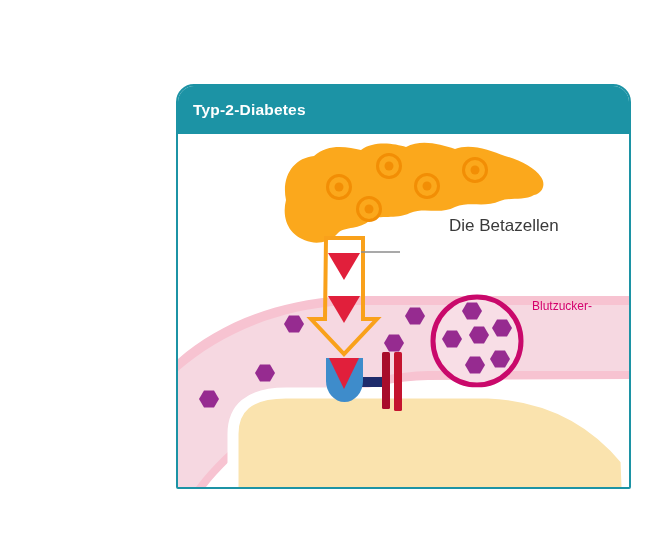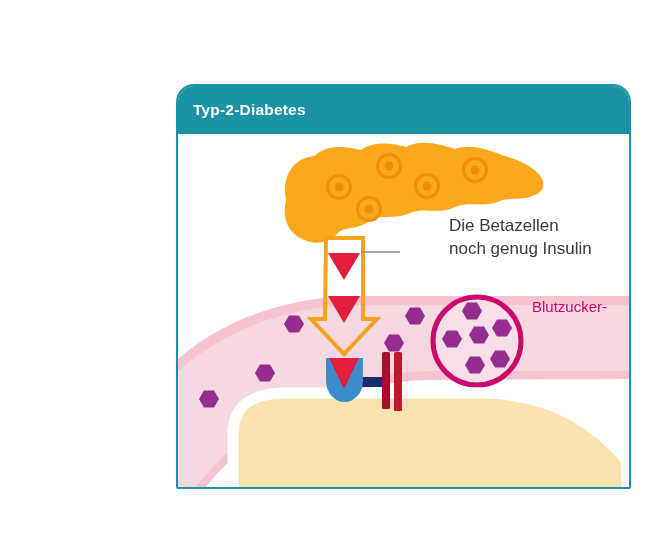--- a/index.html
+++ b/index.html
@@ -38,21 +38,21 @@
   .tor-bar-left{fill:var(--tor_left);}
   .tor-bar-right{fill:var(--tor_right);}
   .leader{stroke:var(--leader_gray);stroke-width:1.5;}
 
   .note{
     position:absolute;font-size:17px;line-height:23px;color:var(--text_dark);
     white-space:nowrap;
   }
   .note-insulin{left:223px;top:80px;margin-left:48px;}
   .note-rezeptor{left:146px;top:293px;}
-  .note-blutzucker{left:354px;top:161px;color:var(--magenta_text);font-size:15px;}
+  .note-blutzucker{left:354px;top:161px;color:var(--magenta_text);font-size:12px;}
 </style>
 </head>
 <body>
 
 <div class="card">
   <div class="card-header">
     <span class="card-title">Typ-2-Diabetes</span>
   </div>
 
   <div class="diagram">
@@ -117,21 +117,20 @@
 
       <rect class="navy-bar" x="180" y="243" width="27" height="10"></rect>
       <rect class="tor-bar-left" x="204" y="218" width="8" height="57" rx="1.5"></rect>
       <rect class="tor-bar-right" x="216" y="218" width="8" height="59" rx="1.5"></rect>
       <path class="receptor-blue" d="M 148,224 L 185,224 L 185,247 A 18.5,21 0 0 1 148,247 Z"></path>
       <polygon class="insulin-tri" points="151,224 181,224 166,255"></polygon>
     </svg>
 
     <div class="note note-insulin">
       <div>Die Betazellen</div>
-      <div>noch genug Insulin</div>
     </div>
 
     <div class="note note-blutzucker">
       <div>Blutzucker-</div>
     </div>
 
   </div>
 </div>
 
 </body></html>

